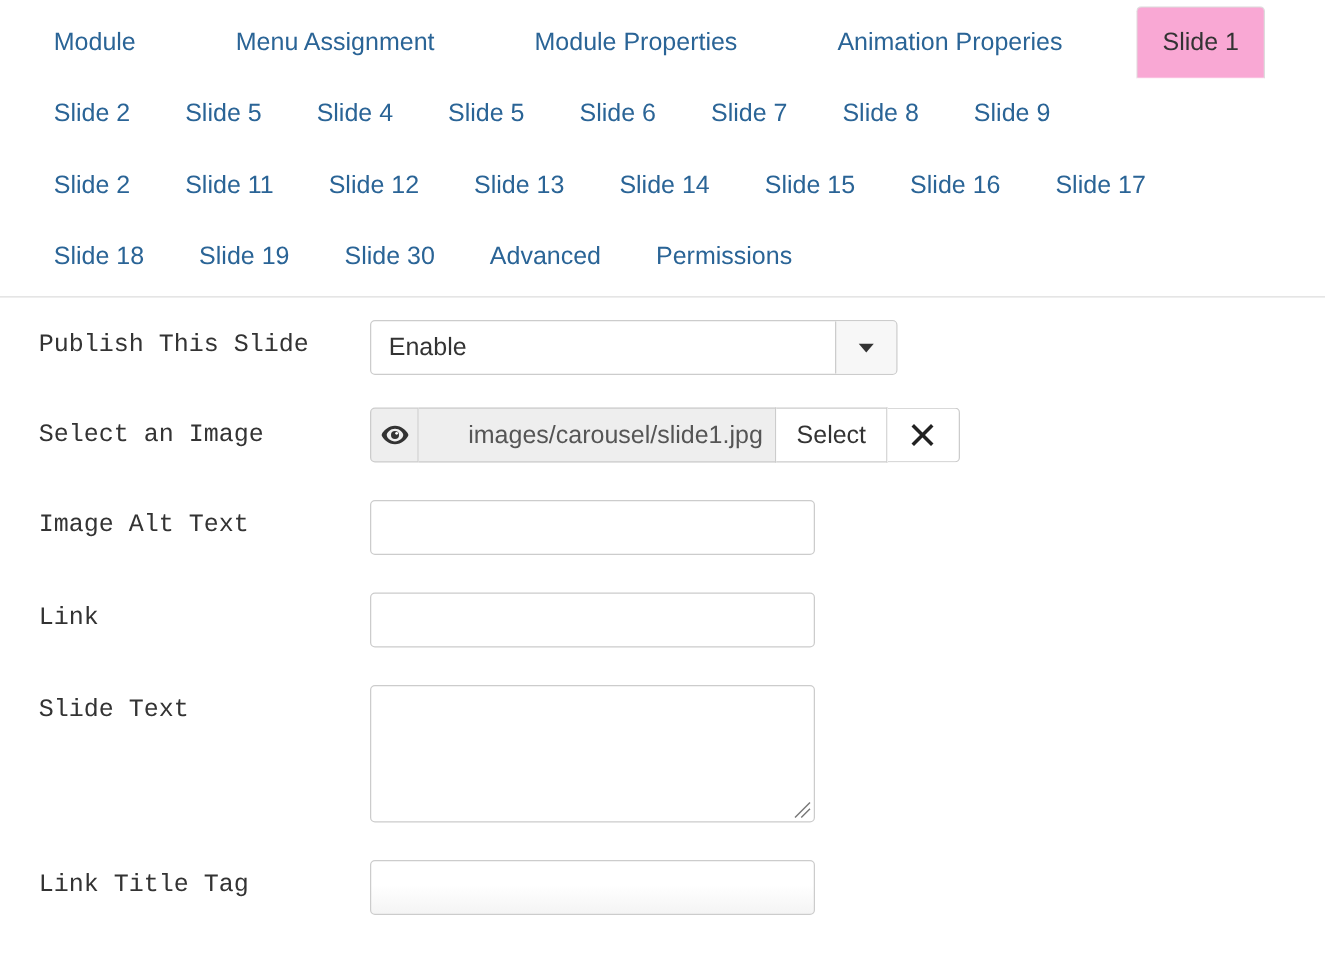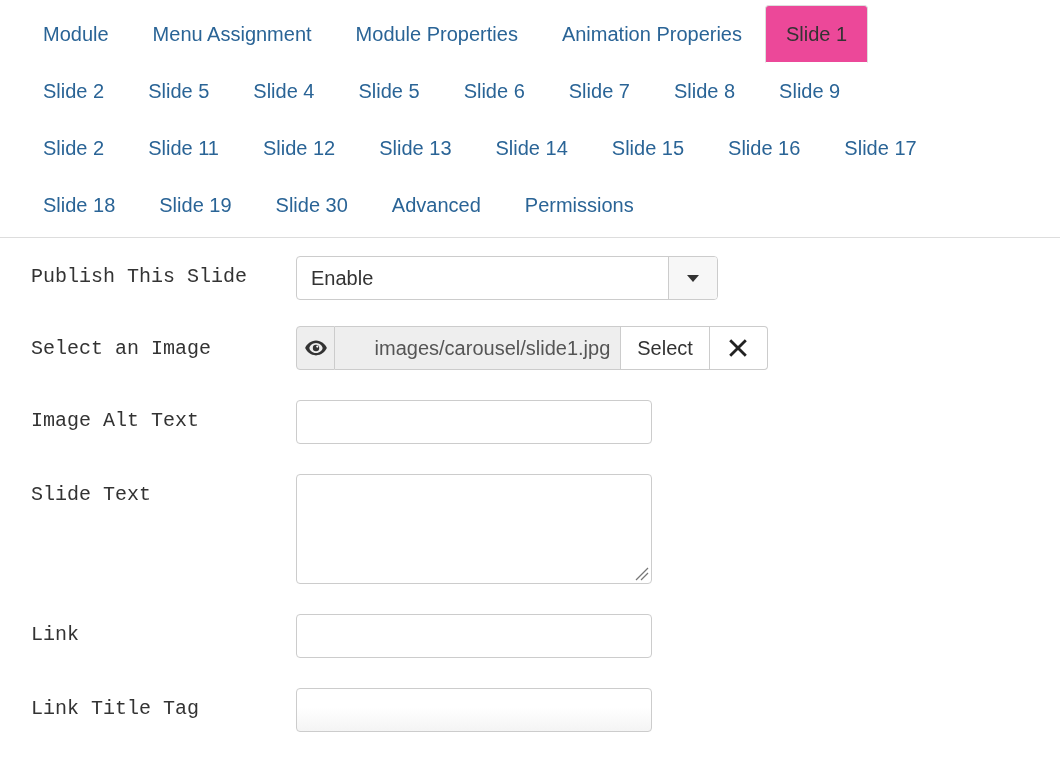--- a/index.html
+++ b/index.html
@@ -24,37 +24,37 @@
     box-sizing: border-box;
     height: 238px;
   }
   .tab-row {
     display: flex;
     align-items: flex-start;
     padding-left: 22px;
     height: 57px;
     box-sizing: border-box;
   }
-  .tab-row:first-child { padding-top: 9px; height: 66px; }
+  .tab-row:first-child { padding-top: 9px; height: 66px; gap: 36px; }
   .tab {
     display: inline-block;
     font-size: 20px;
     line-height: 1.42;
     color: #2a6496;
     padding: 10px 20px;
     margin-right: 2px;
     text-decoration: none;
     border: 1px solid transparent;
     border-radius: 4px 4px 0 0;
     cursor: pointer;
     white-space: nowrap;
   }
   .tab.active {
     color: #333333;
-    background: #ec4899;
+    background: #f9a8d4;
     border: 1px solid #dddddd;
     border-bottom-color: #ffffff;
     padding-top: 14px;
     padding-bottom: 14px;
     margin-top: -4px;
   }
 
   
   #form-area {
     padding-top: 18px;
@@ -291,39 +291,39 @@
   </div>
 
   <div class="form-row" style="margin-bottom:30px;">
     <div class="form-label">Image Alt Text</div>
     <div class="form-control-wrap">
       <input class="txt-input" type="text" placeholder="" style="">
     </div>
   </div>
 
   <div class="form-row" style="margin-bottom:30px;">
+    <div class="form-label">Link</div>
+    <div class="form-control-wrap">
+      <input class="txt-input" type="text" placeholder="" style="">
+    </div>
+  </div>
+
+  <div class="form-row" style="margin-bottom:30px;">
     <div class="form-label">Slide Text</div>
     <div class="form-control-wrap">
       <div class="textarea-shell">
         <textarea class="txt-area" placeholder="" style=""></textarea>
         <svg class="resize-grip" viewBox="0 0 14 14">
           <line x1="13" y1="1" x2="1" y2="13" stroke="#777777" stroke-width="1.2"></line>
           <line x1="13" y1="6" x2="6" y2="13" stroke="#777777" stroke-width="1.2"></line>
         </svg>
       </div>
     </div>
   </div>
 
-  <div class="form-row" style="margin-bottom:30px;">
-    <div class="form-label">Link</div>
-    <div class="form-control-wrap">
-      <input class="txt-input" type="text" placeholder="" style="">
-    </div>
-  </div>
-
   <div class="form-row">
     <div class="form-label">Link Title Tag</div>
     <div class="form-control-wrap">
       <input class="txt-input shaded" type="text" placeholder="" style="">
     </div>
   </div>
 
 </div>
 
 </body></html>

